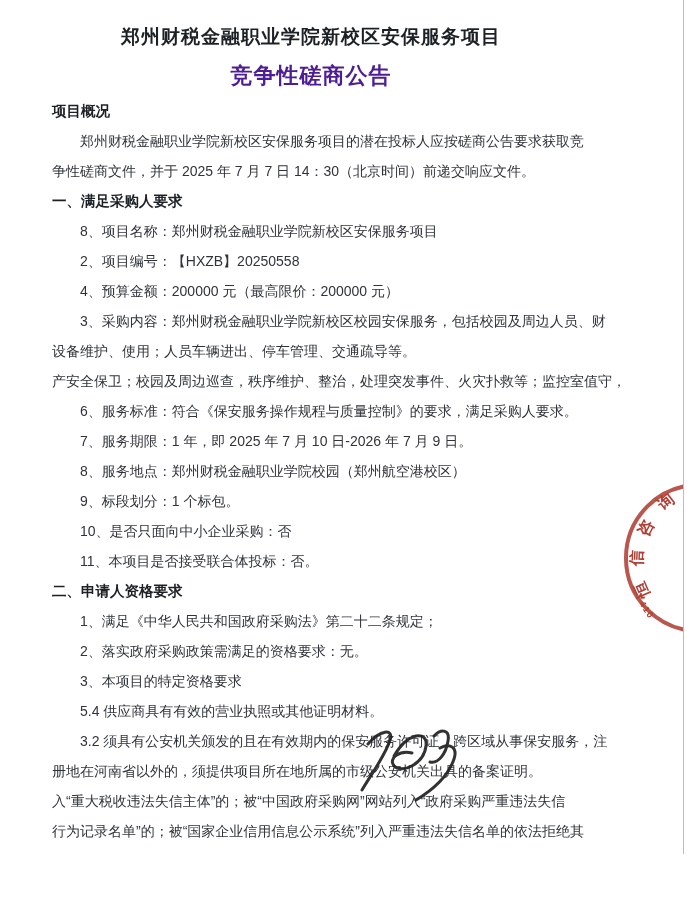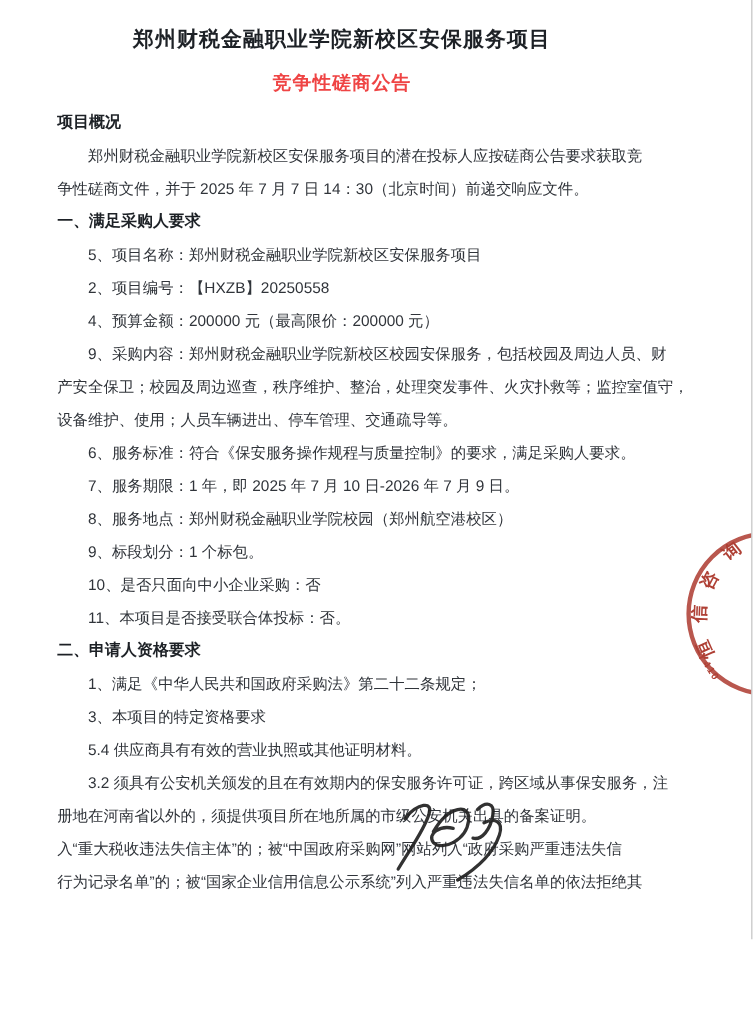--- a/index.html
+++ b/index.html
@@ -6,22 +6,22 @@
   .page{
     position:relative;width:687px;height:854px;background:#ffffff;overflow:hidden;
     font-family:"Liberation Sans","DejaVu Sans",sans-serif;color:#30343a;
   }
   .content{position:absolute;left:36px;top:0;width:550px;}
   .title{
     margin:22px 0 0 0;font-size:19px;line-height:30px;font-weight:700;
     text-align:center;color:#1d2126;letter-spacing:1px;
   }
   .subtitle{
-    margin:9px 0 0 0;font-size:17px;line-height:30px;font-weight:700;
-    text-align:center;color:#ef4444;letter-spacing:1px;
+    margin:9px 0 0 0;font-size:22px;line-height:30px;font-weight:700;
+    text-align:center;color:#4c1d95;letter-spacing:1px;
   }
   .body{margin-top:5px;font-size:14px;margin-left:16px;}
   .ln{line-height:30px;white-space:nowrap;}
   .bold{font-weight:700;color:#1d2126;font-size:14.5px;}
   .ind{padding-left:2em;}
   
   .seal-clip{position:absolute;left:610px;top:470px;width:73px;height:185px;overflow:hidden;}
   .seal{position:absolute;left:14px;top:13px;width:150px;height:150px;}
   .seal-ring{
     position:absolute;left:0;top:0;width:142px;height:142px;border-radius:50%;
@@ -50,35 +50,36 @@
   <div class="content">
     <h1 class="title">郑州财税金融职业学院新校区安保服务项目</h1>
     <h2 class="subtitle">竞争性磋商公告</h2>
 
     <div class="body">
       <div class="ln bold">项目概况</div>
       <div class="ln ind">郑州财税金融职业学院新校区安保服务项目的潜在投标人应按磋商公告要求获取竞</div>
       <div class="ln">争性磋商文件，并于 2025 年 7 月 7 日 14：30（北京时间）前递交响应文件。</div>
 
       <div class="ln bold">一、满足采购人要求</div>
-      <div class="ln ind">5、项目名称：郑州财税金融职业学院新校区安保服务项目</div>
+      <div class="ln ind">8、项目名称：郑州财税金融职业学院新校区安保服务项目</div>
       <div class="ln ind">2、项目编号：【HXZB】20250558</div>
       <div class="ln ind">4、预算金额：200000 元（最高限价：200000 元）</div>
-      <div class="ln ind">9、采购内容：郑州财税金融职业学院新校区校园安保服务，包括校园及周边人员、财</div>
+      <div class="ln ind">3、采购内容：郑州财税金融职业学院新校区校园安保服务，包括校园及周边人员、财</div>
+      <div class="ln">设备维护、使用；人员车辆进出、停车管理、交通疏导等。</div>
       <div class="ln">产安全保卫；校园及周边巡查，秩序维护、整治，处理突发事件、火灾扑救等；监控室值守，</div>
-      <div class="ln">设备维护、使用；人员车辆进出、停车管理、交通疏导等。</div>
       <div class="ln ind">6、服务标准：符合《保安服务操作规程与质量控制》的要求，满足采购人要求。</div>
       <div class="ln ind">7、服务期限：1 年，即 2025 年 7 月 10 日-2026 年 7 月 9 日。</div>
       <div class="ln ind">8、服务地点：郑州财税金融职业学院校园（郑州航空港校区）</div>
       <div class="ln ind">9、标段划分：1 个标包。</div>
       <div class="ln ind">10、是否只面向中小企业采购：否</div>
       <div class="ln ind">11、本项目是否接受联合体投标：否。</div>
 
       <div class="ln bold">二、申请人资格要求</div>
       <div class="ln ind">1、满足《中华人民共和国政府采购法》第二十二条规定；</div>
+      <div class="ln ind">2、落实政府采购政策需满足的资格要求：无。</div>
       <div class="ln ind">3、本项目的特定资格要求</div>
       <div class="ln ind">5.4 供应商具有有效的营业执照或其他证明材料。</div>
       <div class="ln ind">3.2 须具有公安机关颁发的且在有效期内的保安服务许可证，跨区域从事保安服务，注</div>
       <div class="ln">册地在河南省以外的，须提供项目所在地所属的市级公安机关出具的备案证明。</div>
       <div class="ln">入“重大税收违法失信主体”的；被“中国政府采购网”网站列入“政府采购严重违法失信</div>
       <div class="ln">行为记录名单”的；被“国家企业信用信息公示系统”列入严重违法失信名单的依法拒绝其</div>
     </div>
   </div>
 
   <svg class="signature" width="125" height="85" viewBox="0 0 125 85">

